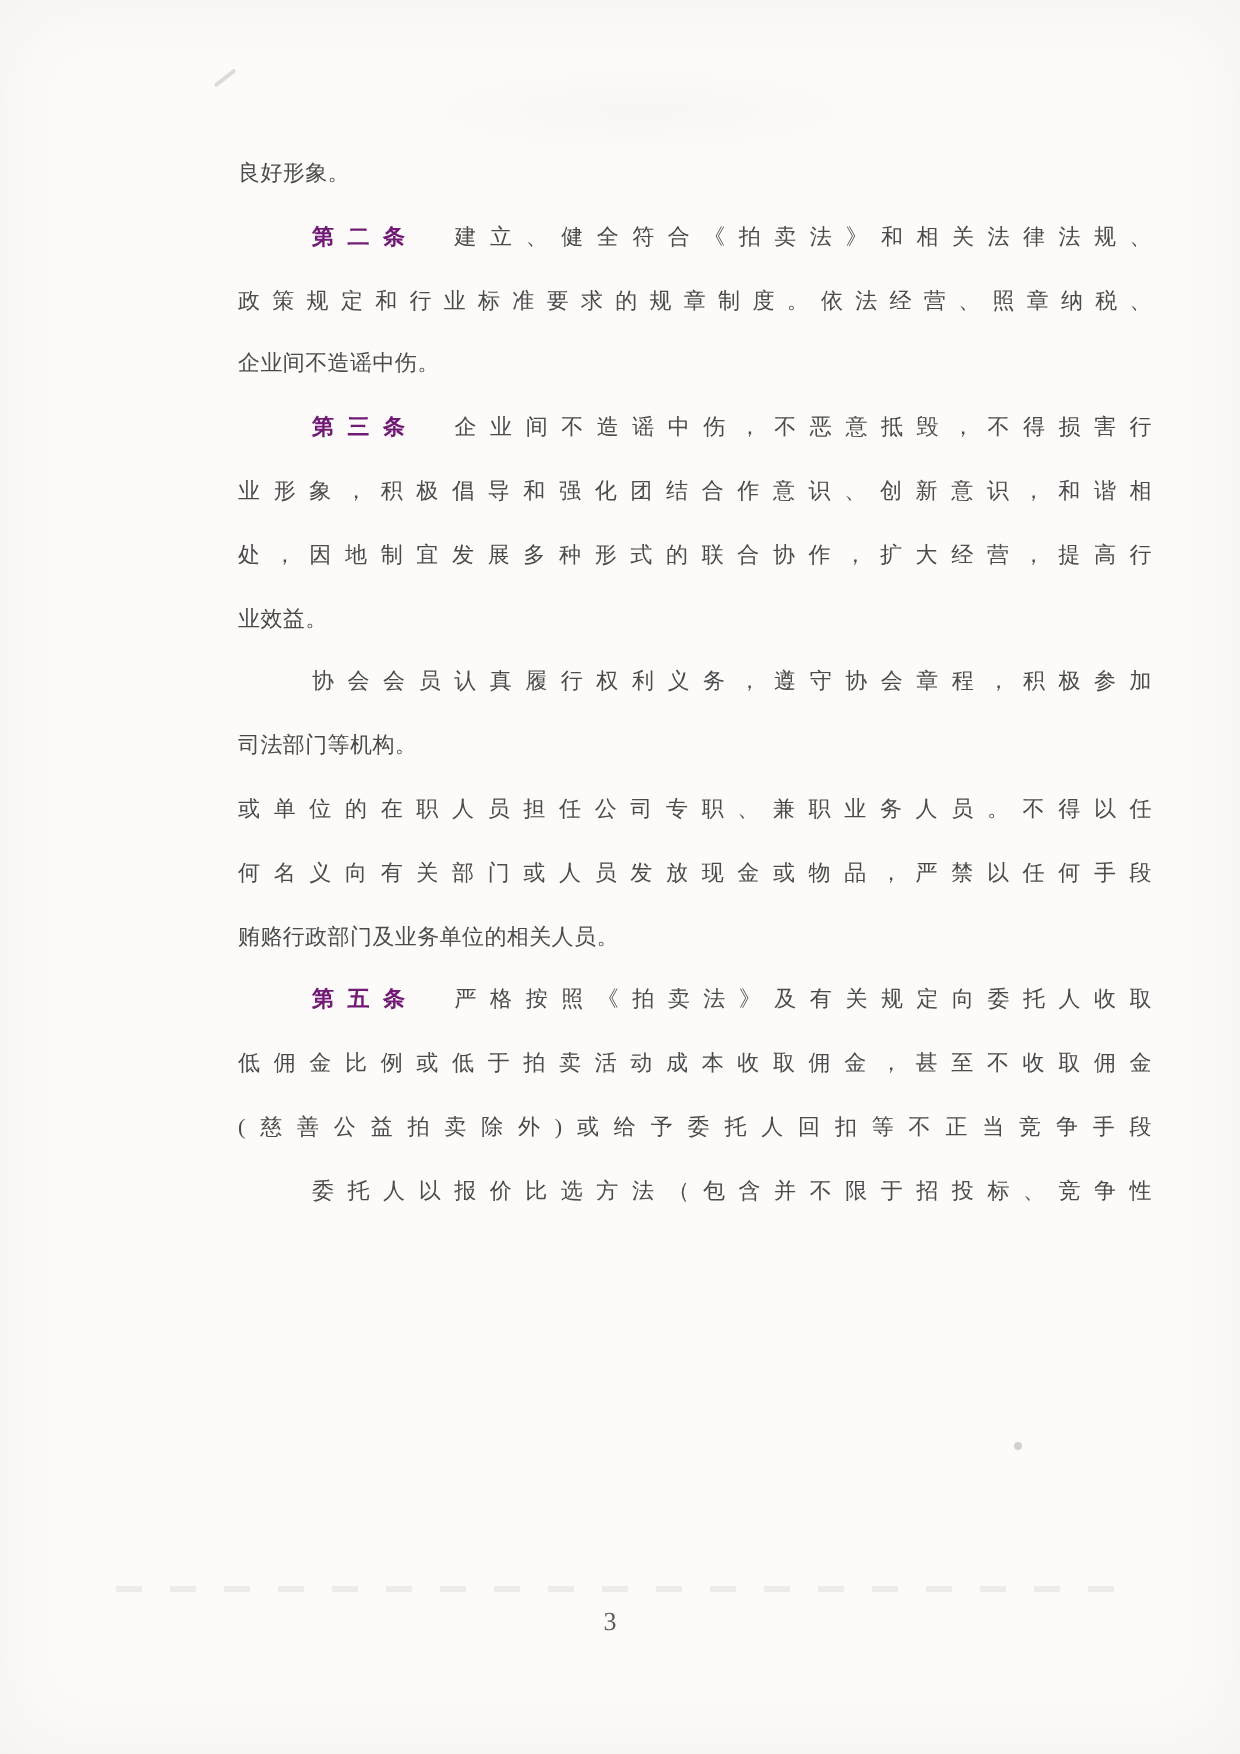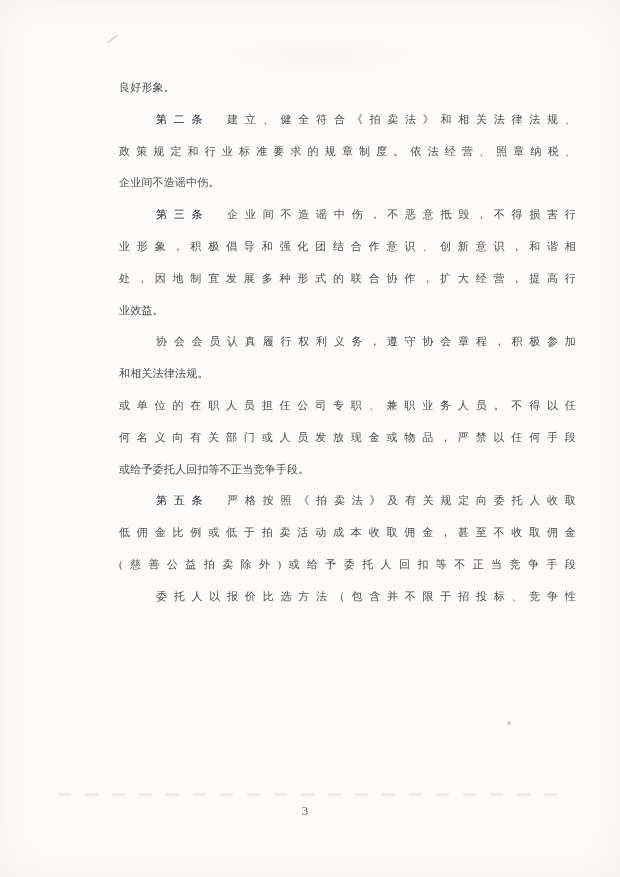--- a/index.html
+++ b/index.html
@@ -32,22 +32,22 @@
     letter-spacing: 0.2px;
   }
   .line.justify {
     text-align: justify;
     text-align-last: justify;
   }
   .line.indent {
     text-indent: 37px;
   }
   .term {
-    font-weight: 400;
-    color: #0f172a;
+    font-weight: 700;
+    color: #701a75;
     margin-right: 18px;
   }
   .page-number {
     position: absolute;
     top: 801px;
     left: 0;
     width: 610px;
     text-align: center;
     font-size: 13px;
     color: #5a5a5a;
@@ -108,25 +108,25 @@
     <div class="line indent justify"><span class="term">第二条</span><span>建立、健全符合《拍卖法》和相关法律法规、</span></div>
     <div class="line justify"><span>政策规定和行业标准要求的规章制度。依法经营、照章纳税、</span></div>
     <div class="line"><span>企业间不造谣中伤。</span></div>
 
     <div class="line indent justify"><span class="term">第三条</span><span>企业间不造谣中伤，不恶意抵毁，不得损害行</span></div>
     <div class="line justify"><span>业形象，积极倡导和强化团结合作意识、创新意识，和谐相</span></div>
     <div class="line justify"><span>处，因地制宜发展多种形式的联合协作，扩大经营，提高行</span></div>
     <div class="line"><span>业效益。</span></div>
 
     <div class="line indent justify"><span>协会会员认真履行权利义务，遵守协会章程，积极参加</span></div>
-    <div class="line"><span>和相关法律法规。</span></div>
+    <div class="line"><span>司法部门等机构。</span></div>
 
     <div class="line justify"><span>或单位的在职人员担任公司专职、兼职业务人员。不得以任</span></div>
     <div class="line justify"><span>何名义向有关部门或人员发放现金或物品，严禁以任何手段</span></div>
-    <div class="line"><span>或给予委托人回扣等不正当竞争手段。</span></div>
+    <div class="line"><span>贿赂行政部门及业务单位的相关人员。</span></div>
 
     <div class="line indent justify"><span class="term">第五条</span><span>严格按照《拍卖法》及有关规定向委托人收取</span></div>
     <div class="line justify"><span>低佣金比例或低于拍卖活动成本收取佣金，甚至不收取佣金</span></div>
     <div class="line justify"><span>(慈善公益拍卖除外)或给予委托人回扣等不正当竞争手段</span></div>
 
     <div class="line indent justify"><span>委托人以报价比选方法（包含并不限于招投标、竞争性</span></div>
   </div>
 
   <div class="artifact-band"></div>
   <div class="artifact-speck"></div>

